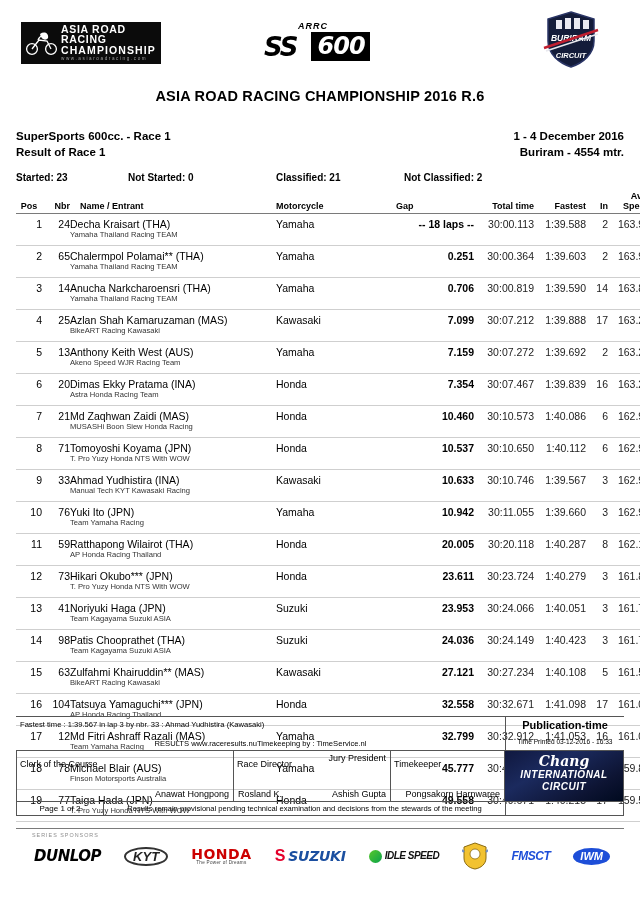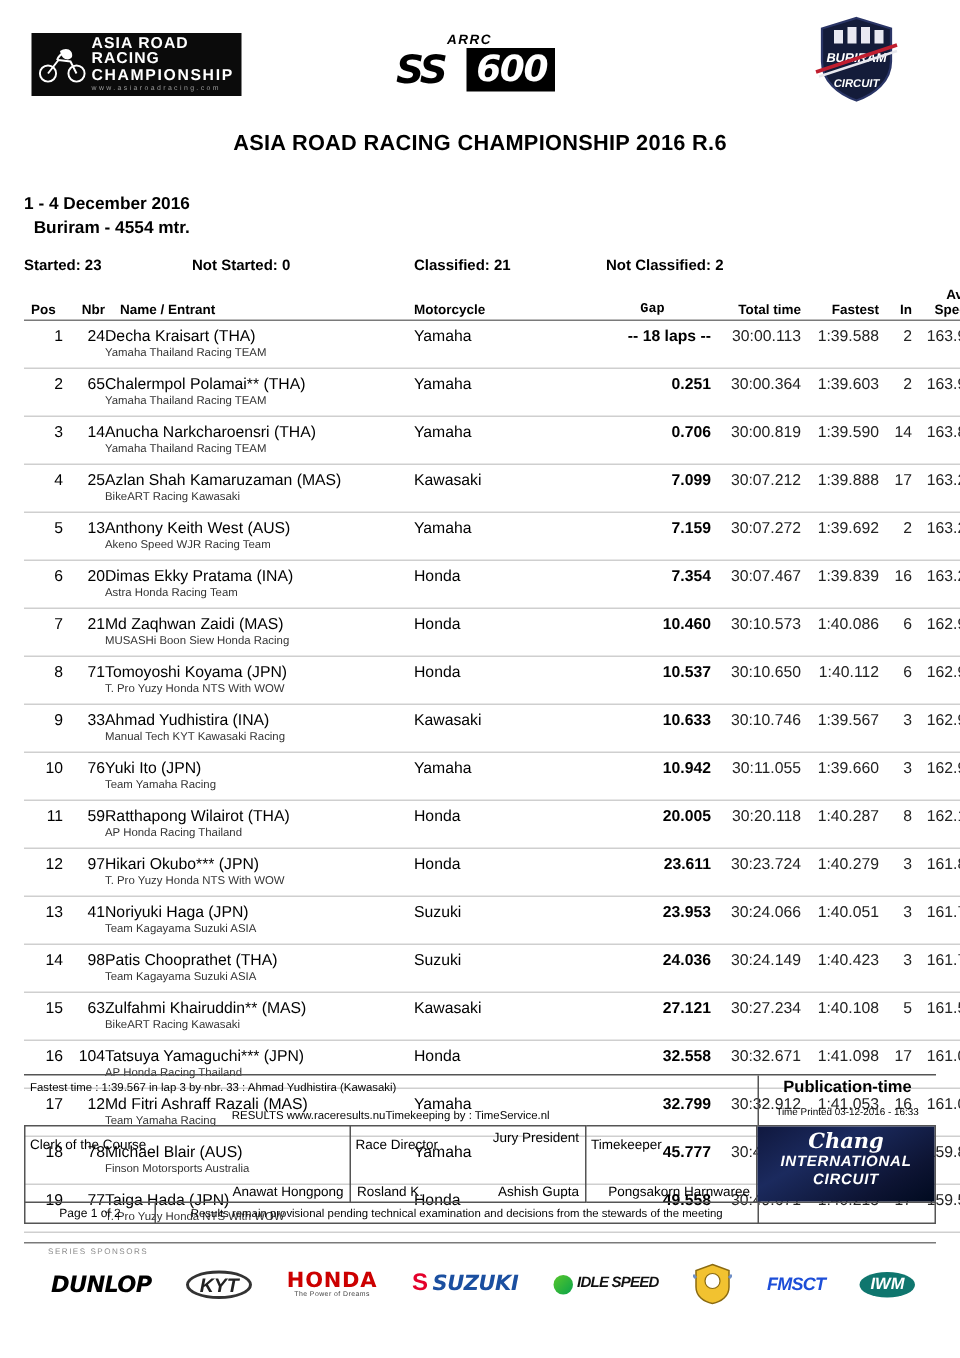--- a/index.html
+++ b/index.html
@@ -163,21 +163,21 @@
     font-size: 9px;
     font-weight: bold;
     padding: 0 0 2px 0;
     vertical-align: bottom;
     border-bottom: 1.4px solid #7a7a7a;
   }
   .th-pos   { width: 26px; text-align: center; }
   .th-nbr   { width: 28px; text-align: right; }
   .th-name  { width: 196px; text-align: left; padding-left: 10px !important; }
   .th-moto  { width: 120px; text-align: left; }
-  .th-gap   { width: 78px;  text-align: center; font-family: Liberation Mono, monospace; }
+  .th-gap   { width: 78px;  text-align: left; }
   .th-total { width: 60px;  text-align: right; }
   .th-fast  { width: 52px;  text-align: right; }
   .th-in    { width: 22px;  text-align: right; }
   .th-avg   { width: 42px;  text-align: right; }
   .th-avg .two { display: block; line-height: 10px; }
 
   table.results td {
     vertical-align: top;
     padding: 4px 0 5px 0;
     border-bottom: 1px solid #cfcfcf;
@@ -374,21 +374,21 @@
   .sp-idle .txt {
     font-size: 10px; font-weight: bold; font-style: italic; color: #111;
     letter-spacing: -0.5px;
   }
   .sp-shield { width: 26px; height: 28px; }
   .sp-fmsct {
     font-size: 12px; font-weight: bold; font-style: italic;
     letter-spacing: -0.5px; color: #1d4ed8;
   }
   .sp-iwm {
-    background: #0f766e; color: #fff; border-radius: 50%;
+    background: #1d4ed8; color: #fff; border-radius: 50%;
     font-size: 11px; font-weight: bold; font-style: italic;
     padding: 3px 7px;
   }
 </style>
 </head>
 <body>
 
 <div class="page">
 
   <div class="logo-band">
@@ -431,20 +431,24 @@
         <text x="31" y="50" font-size="7.5" font-weight="bold" font-style="italic" text-anchor="middle" fill="#ffffff" font-family="Liberation Sans, sans-serif">CIRCUIT</text>
         <path d="M4 40 L58 22" stroke="#c01e2f" stroke-width="2.4" fill="none"></path>
         <path d="M6 43 L58 26" stroke="#e8e8ee" stroke-width="1.6" fill="none"></path>
       </svg>
     </div>
   </div>
 
   <div class="doc-title">ASIA ROAD RACING CHAMPIONSHIP 2016 R.6</div>
 
   <div class="meta">
+    <div class="meta-left">
+      <div>SuperSports 600cc. - Race 1</div>
+      <div>Result of Race 1</div>
+    </div>
     <div class="meta-right">
       <div>1 - 4 December 2016</div>
       <div>Buriram - 4554 mtr.</div>
     </div>
   </div>
 
   <div class="counts">
     <span class="c1">Started: 23</span>
     <span class="c2">Not Started: 0</span>
     <span class="c3">Classified: 21</span>
@@ -618,21 +622,21 @@
           </td>
           <td class="c-moto">Honda</td>
           <td class="c-gap">20.005</td>
           <td class="c-total">30:20.118</td>
           <td class="c-fast">1:40.287</td>
           <td class="c-in">8</td>
           <td class="c-avg">162.13</td>
         </tr>
         <tr>
           <td class="c-pos">12</td>
-          <td class="c-nbr">97</td>
+          <td class="c-nbr">73</td>
           <td class="c-name">
             <div class="rider">Hikari Okubo*** (JPN)</div>
             <div class="team">T. Pro Yuzy Honda NTS With WOW</div>
           </td>
           <td class="c-moto">Honda</td>
           <td class="c-gap">23.611</td>
           <td class="c-total">30:23.724</td>
           <td class="c-fast">1:40.279</td>
           <td class="c-in">3</td>
           <td class="c-avg">161.81</td>

